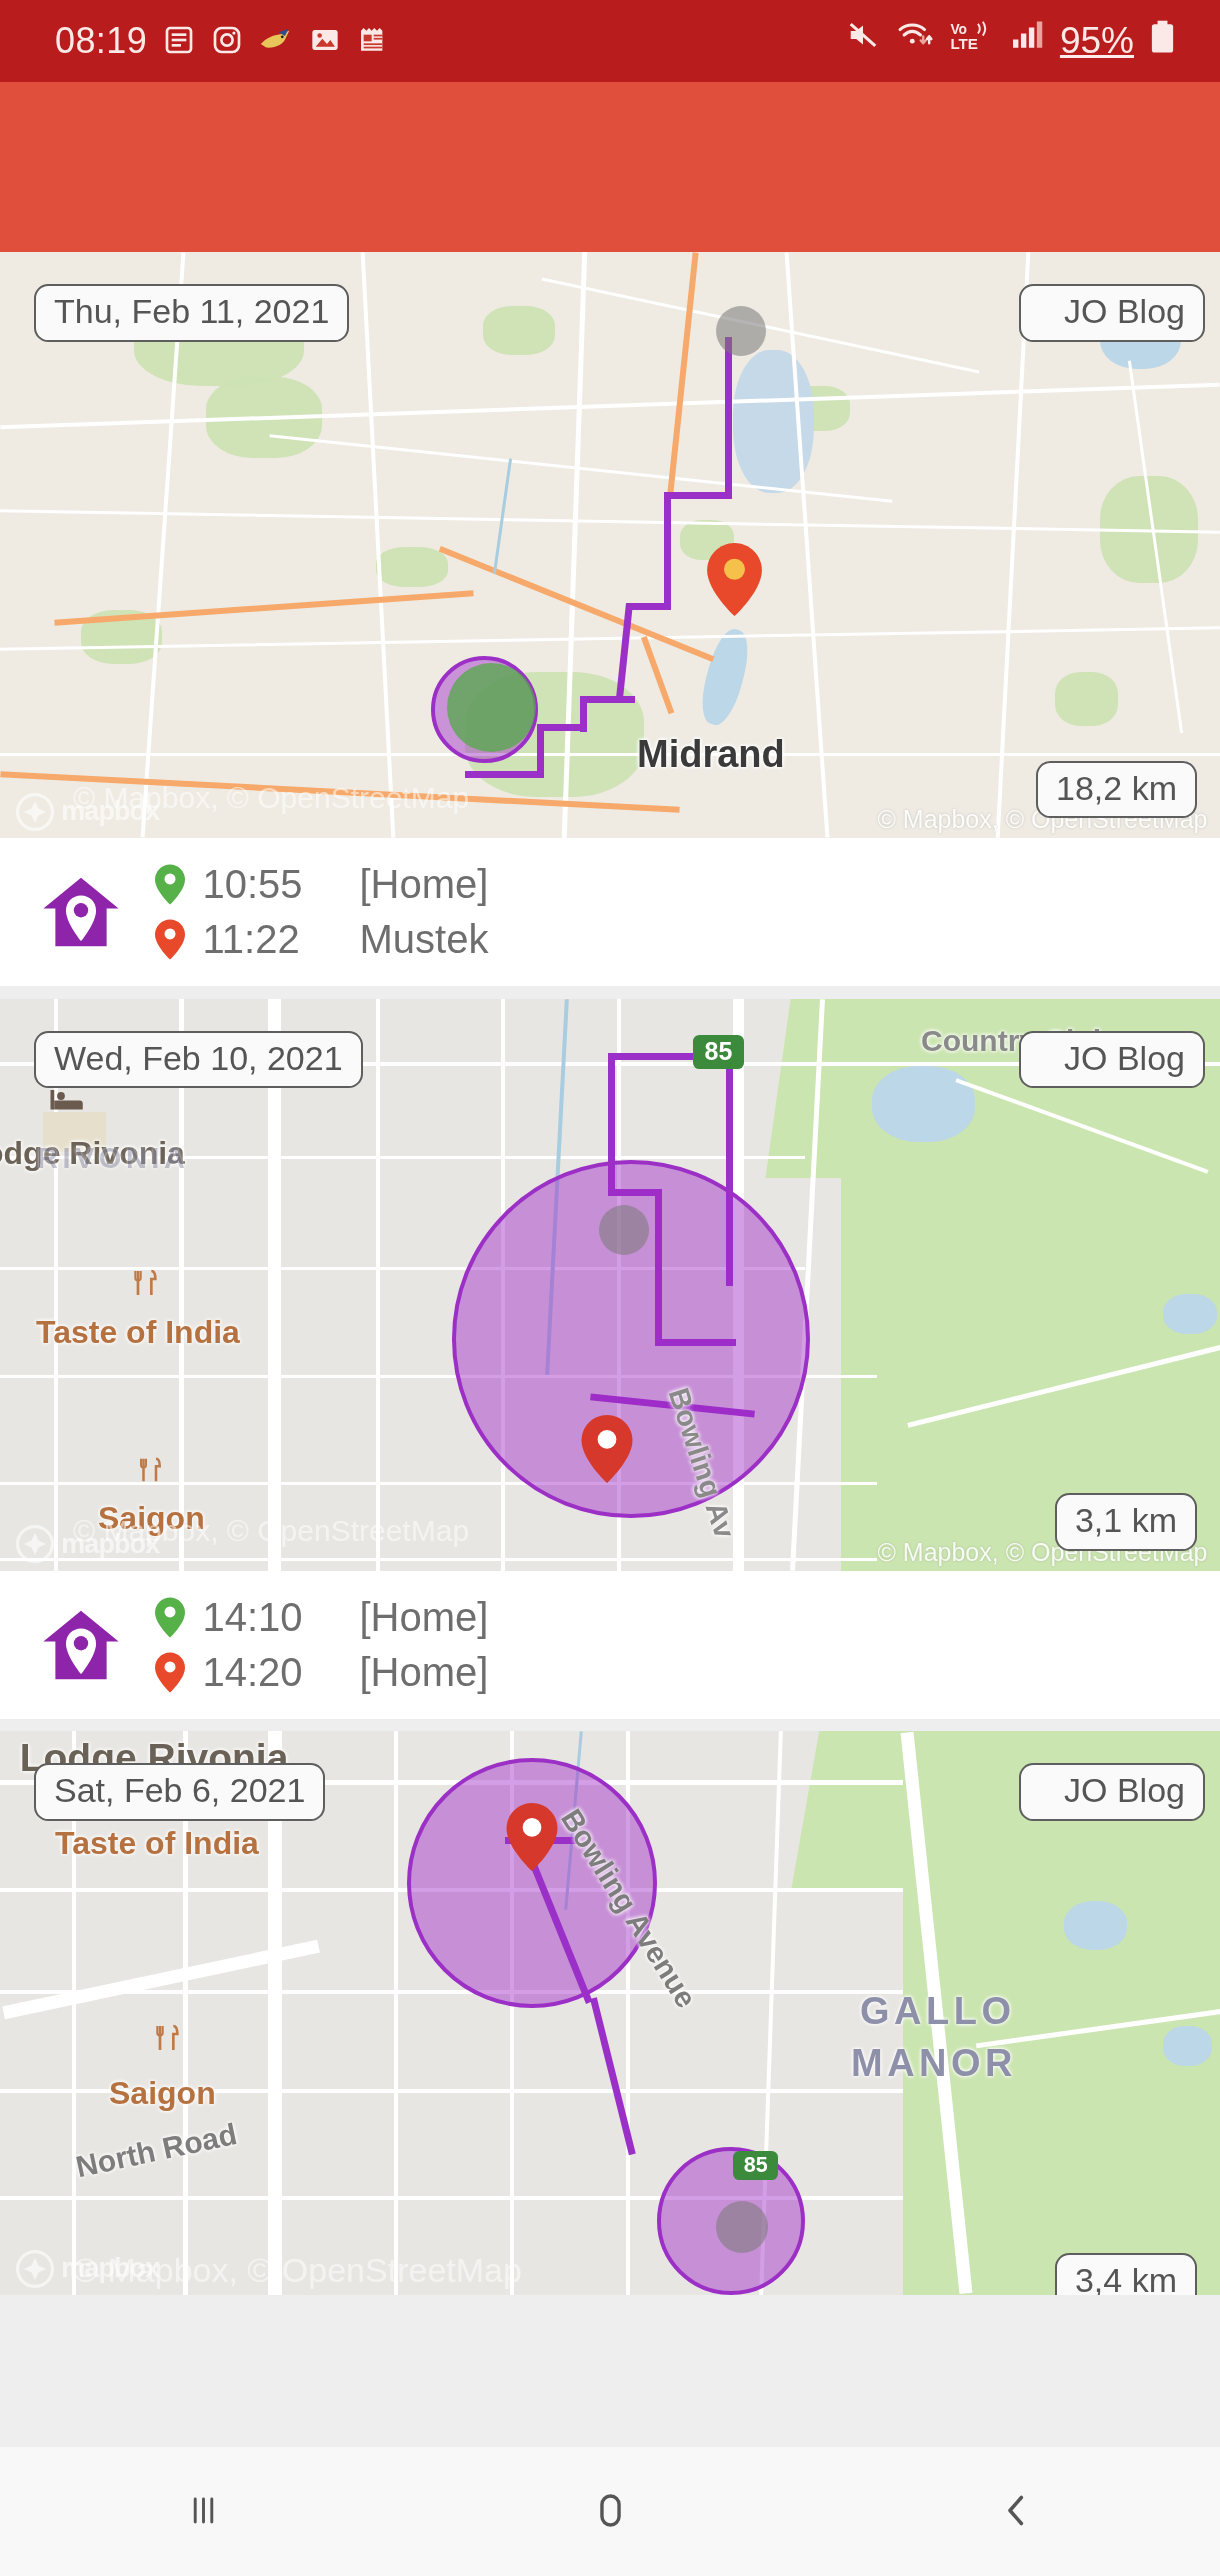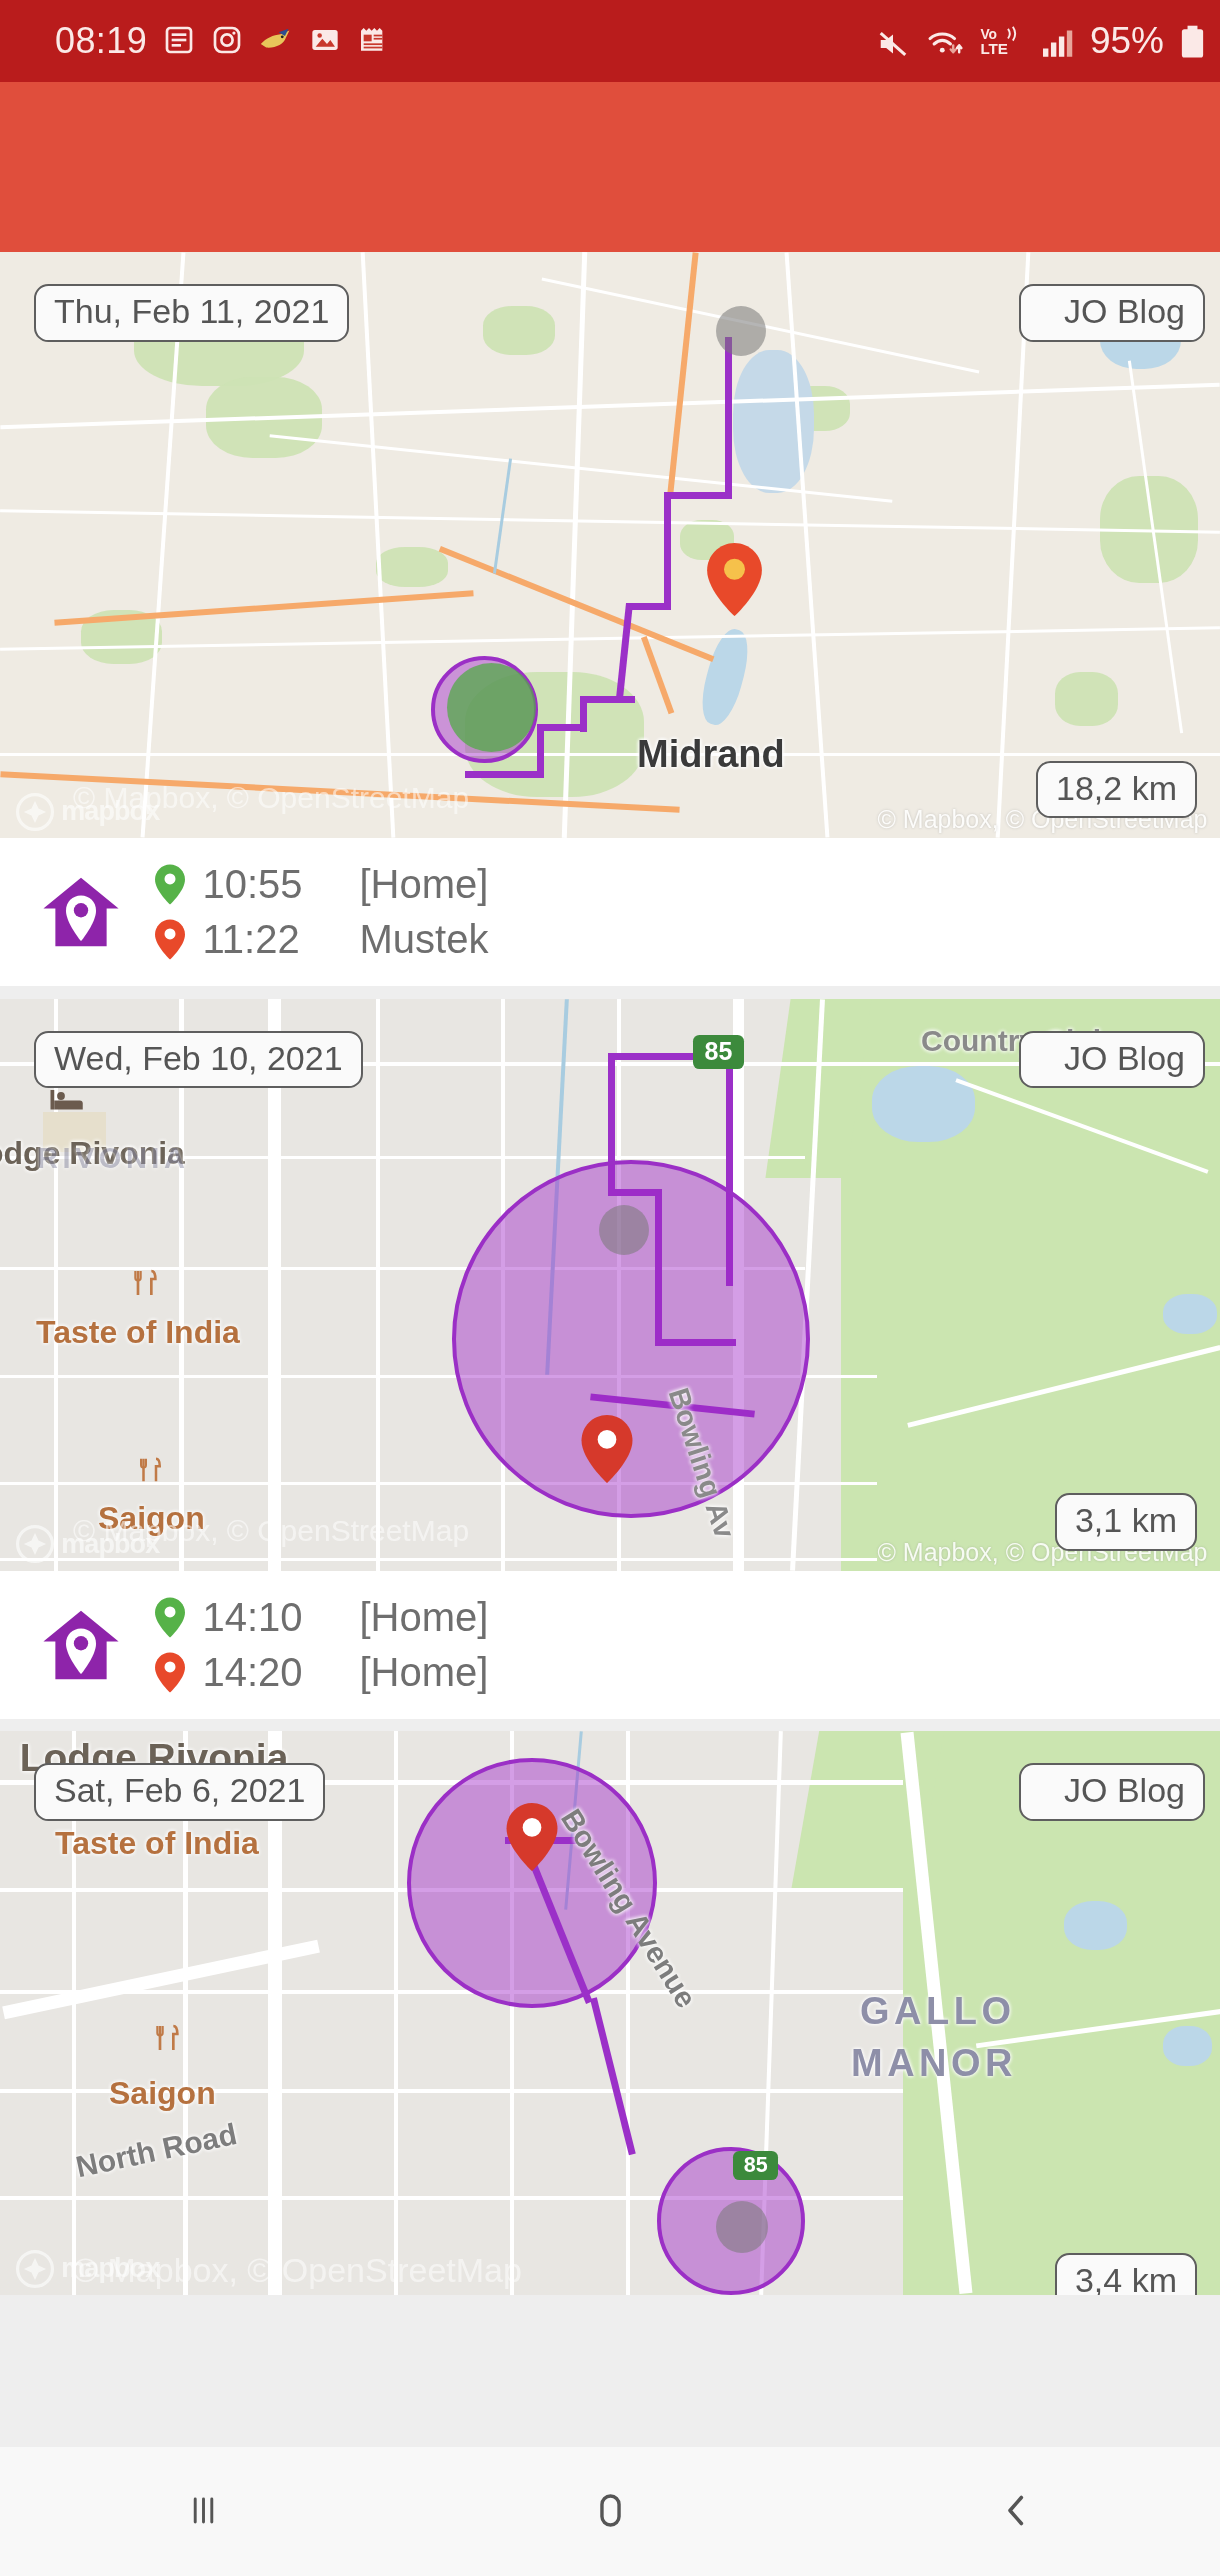--- a/index.html
+++ b/index.html
@@ -4,21 +4,21 @@
 <style>
   * { margin:0; padding:0; box-sizing:border-box; }
   html,body { width:1220px; height:2576px; overflow:hidden; background:#fff;
     font-family:"Liberation Sans", sans-serif; }
 
   
   .statusbar{ position:absolute; top:0; left:0; width:1220px; height:82px;
     background:#b91c1c; display:flex; align-items:center; color:#fdeceb; }
   .sb-left{ display:flex; align-items:center; gap:16px; padding-left:55px; }
   .sb-time{ font-size:36px; font-weight:400; letter-spacing:0.4px; color:#fbe9e7; }
-  .sb-right{ margin-left:auto; display:flex; align-items:flex-end; gap:15px; padding-right:14px; }
+  .sb-right{ margin-left:auto; display:flex; align-items:flex-start; gap:15px; padding-right:44px;text-decoration:underline; }
   .sb-ico{ display:block; }
   .sb-batt{ font-size:37px; font-weight:500; letter-spacing:0px; color:#fbe9e7; }
 
   
   .appbar{ position:absolute; top:82px; left:0; width:1220px; height:170px;
     background:#E04E3C; }
 
   
   .list{ position:absolute; top:252px; left:0; width:1220px; height:2195px;
     background:#EEEEEE; overflow:hidden; }

